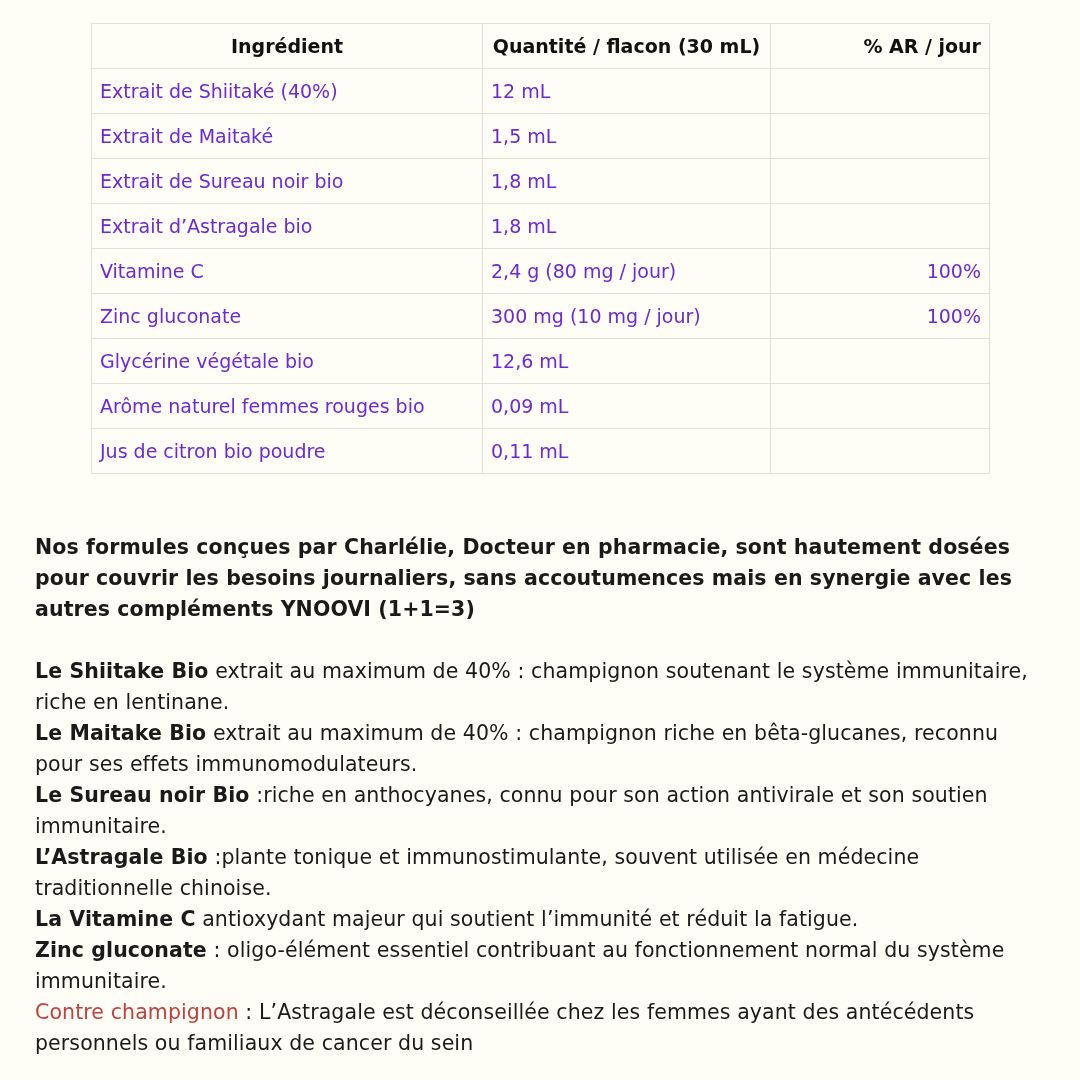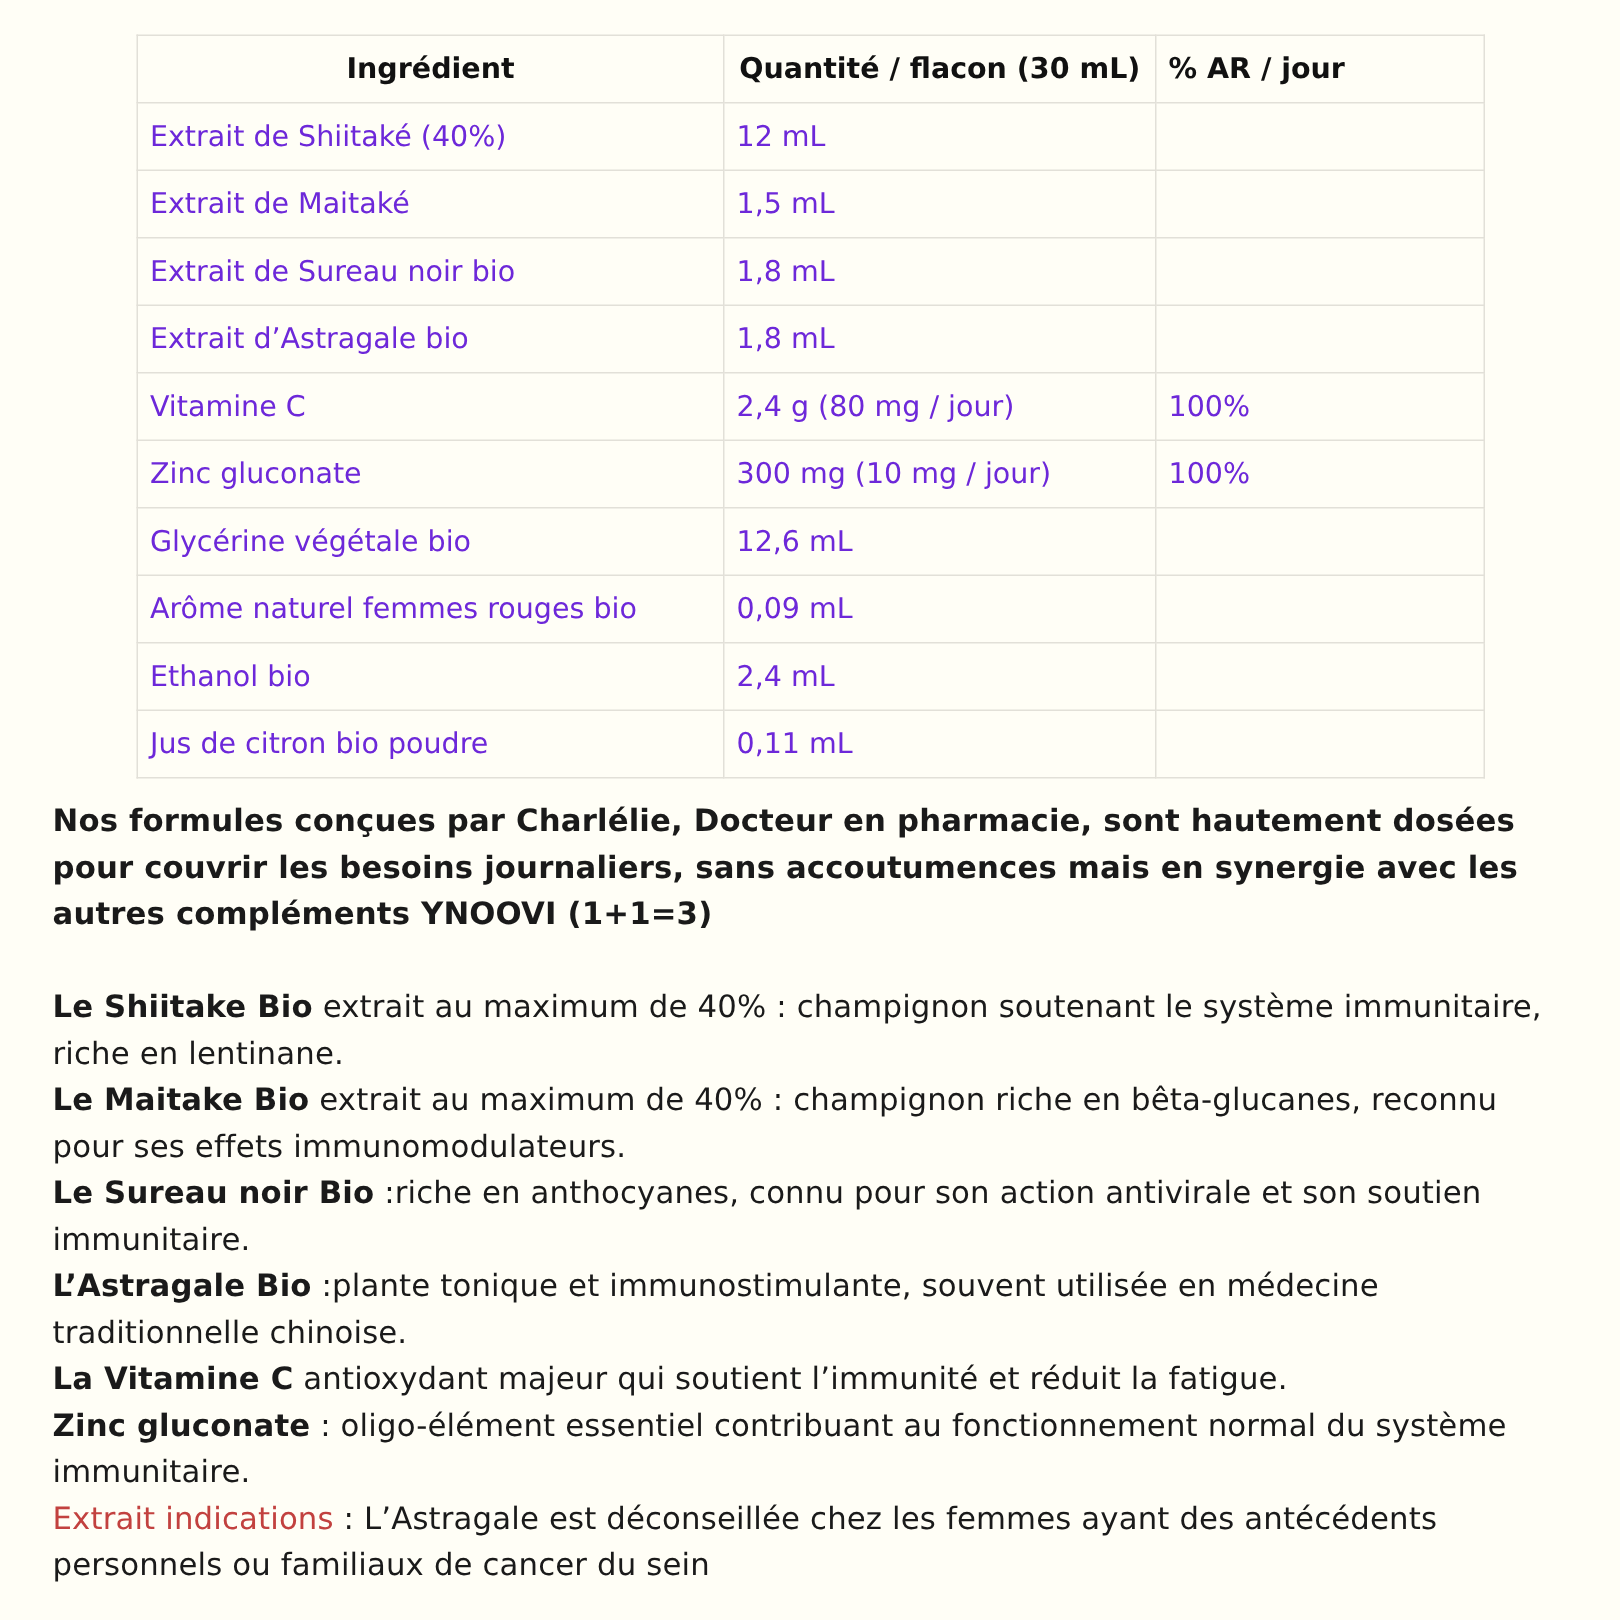--- a/index.html
+++ b/index.html
@@ -37,21 +37,21 @@
     .ingredients-table th {
       font-weight: bold;
       text-align: center;
       color: #111;
     }
     .ingredients-table col.c1 { width: 391px; }
     .ingredients-table col.c2 { width: 288px; }
     .ingredients-table col.c3 { width: 219px; }
     .ingredients-table th.center,
     .ingredients-table td.center {
-      text-align: left;
+      text-align: right;
     }
     .text-block {
       position: absolute;
       left: 35px;
       top: 532px;
       width: 1010px;
       font-family: "DejaVu Sans", sans-serif;
       font-size: 20.5px;
       line-height: 31px;
       color: #1a1a1a;
@@ -123,35 +123,30 @@
       <td>Glycérine végétale bio</td>
       <td>12,6 mL</td>
       <td class="center"></td>
     </tr>
     <tr>
       <td>Arôme naturel femmes rouges bio</td>
       <td>0,09 mL</td>
       <td class="center"></td>
     </tr>
     <tr>
-      <td>Ethanol bio</td>
-      <td>2,4 mL</td>
-      <td class="center"></td>
-    </tr>
-    <tr>
       <td>Jus de citron bio poudre</td>
       <td>0,11 mL</td>
       <td class="center"></td>
     </tr>
   </tbody>
 </table>
 
 <div class="text-block">
   <p class="intro">Nos formules conçues par Charlélie, Docteur en pharmacie, sont hautement dosées pour couvrir les besoins journaliers, sans accoutumences mais en synergie avec les autres compléments YNOOVI (1+1=3)</p>
 
   <p class="desc-item"><span class="term">Le Shiitake Bio</span><span> extrait au maximum de 40% : champignon soutenant le système immunitaire, riche en lentinane.</span></p>
   <p class="desc-item"><span class="term">Le Maitake Bio</span><span> extrait au maximum de 40% : champignon riche en bêta-glucanes, reconnu pour ses effets immunomodulateurs.</span></p>
   <p class="desc-item"><span class="term">Le Sureau noir Bio</span><span> :riche en anthocyanes, connu pour son action antivirale et son soutien immunitaire.</span></p>
   <p class="desc-item"><span class="term">L’Astragale Bio</span><span> :plante tonique et immunostimulante, souvent utilisée en médecine traditionnelle chinoise.</span></p>
   <p class="desc-item"><span class="term">La Vitamine C</span><span> antioxydant majeur qui soutient l’immunité et réduit la fatigue.</span></p>
   <p class="desc-item"><span class="term">Zinc gluconate</span><span> : oligo-élément essentiel contribuant au fonctionnement normal du système immunitaire.</span></p>
-  <p class="desc-item warning"><span class="term">Extrait indications</span><span> : L’Astragale est déconseillée chez les femmes ayant des antécédents personnels ou familiaux de cancer du sein</span></p>
+  <p class="desc-item warning"><span class="term">Contre champignon</span><span> : L’Astragale est déconseillée chez les femmes ayant des antécédents personnels ou familiaux de cancer du sein</span></p>
 </div>
 
 </body></html>

